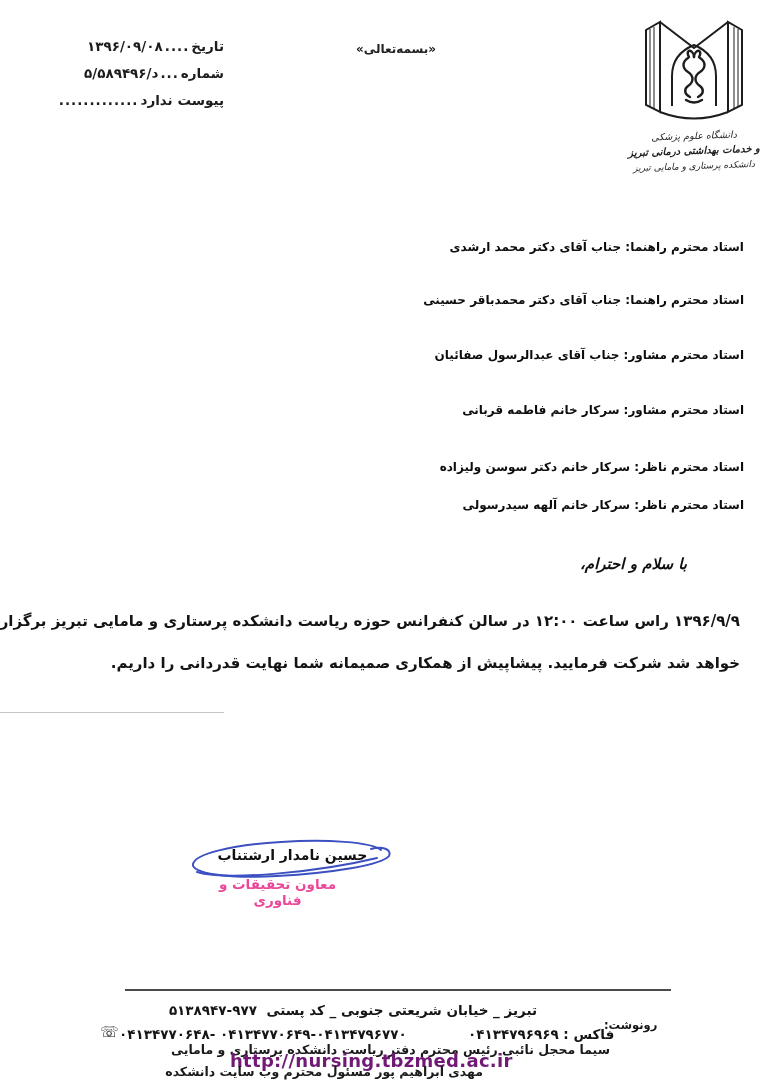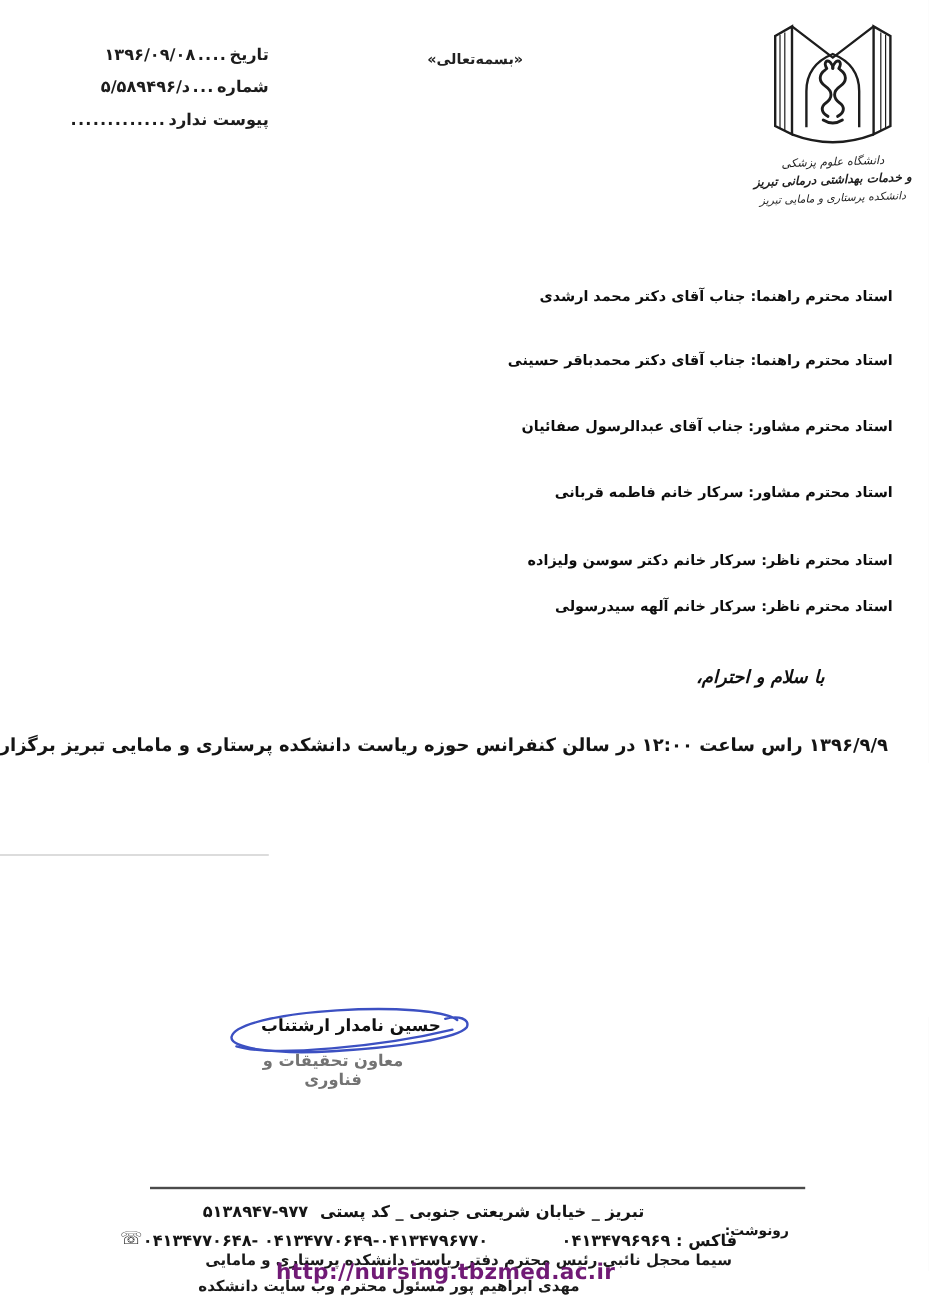--- a/index.html
+++ b/index.html
@@ -35,21 +35,21 @@
   .body-text{position:absolute;top:600px;left:55px;right:34px;direction:rtl;}
   .body-line{font-size:15px;font-weight:bold;color:#141414;line-height:42px;height:42px;text-align:justify;text-align-last:justify;white-space:nowrap;}
   .body-line.first{padding-right:24px;padding-left:66px;}
   .body-line.last{text-align-last:right;}
 
   
   .thesis-title{position:absolute;top:768px;right:34px;direction:rtl;font-size:14.5px;font-weight:bold;color:#101010;white-space:nowrap;}
 
   
   .sig-name{position:absolute;top:847px;left:200px;width:185px;text-align:center;direction:rtl;font-size:14px;font-weight:bold;color:#101010;}
-  .sig-title{position:absolute;top:876px;left:195px;width:165px;text-align:center;direction:rtl;font-size:13.5px;font-weight:bold;color:#737373;}
+  .sig-title{position:absolute;top:876px;left:195px;width:165px;text-align:center;direction:rtl;font-size:13.5px;font-weight:bold;color:#ec4899;}
   .sig-ellipse{position:absolute;top:837px;left:185px;}
 
   
   .artifact-line{position:absolute;top:712px;left:0;width:224px;height:1px;background:#c6c6c6;}
 
   
   .footer-rule{position:absolute;top:989px;left:125px;width:546px;height:2px;background:#4b4b4b;}
   .footer-address{position:absolute;top:1002px;right:237px;direction:rtl;font-size:13.5px;font-weight:bold;color:#151515;white-space:nowrap;}
   .footer-address .pcode{unicode-bidi:isolate;margin-right:5px;}
   .phone-icon{position:absolute;top:1023px;left:100px;font-size:15px;color:#222;}
@@ -118,20 +118,21 @@
     <div class="recipient r3">استاد محترم مشاور: جناب آقای عبدالرسول صفائیان</div>
     <div class="recipient r4">استاد محترم مشاور: سرکار خانم فاطمه قربانی</div>
     <div class="recipient r5">استاد محترم ناظر: سرکار خانم دکتر سوسن  ولیزاده</div>
     <div class="recipient r6">استاد محترم ناظر: سرکار خانم آلهه سیدرسولی</div>
   </div>
 
   <div class="salutation">با سلام و احترام،</div>
 
   <div class="body-text">
     <div class="body-line">۱۳۹۶/۹/۹ راس ساعت ۱۲:۰۰ در سالن کنفرانس حوزه ریاست دانشکده پرستاری و مامایی تبریز برگزار</div>
+    <div class="body-line last">خواهد شد شرکت فرمایید. پیشاپیش از همکاری صمیمانه شما نهایت قدردانی را داریم.</div>
   </div>
 
 
   <svg class="sig-ellipse" width="214" height="48" viewBox="0 0 214 48">
     <g fill="none" stroke="#3c50c2" stroke-width="2" stroke-linecap="round">
       <path d="M196 13 C186 5 142 2 96 5 C46 8 10 17 8 27 C6 36 42 42 92 39 C147 36 197 28 204 19 C207 12 197 9 186 12"></path>
       <path d="M192 21 C134 35 42 44 12 35"></path>
     </g>
   </svg>
   <div class="sig-name">حسین نامدار ارشتناب</div>

